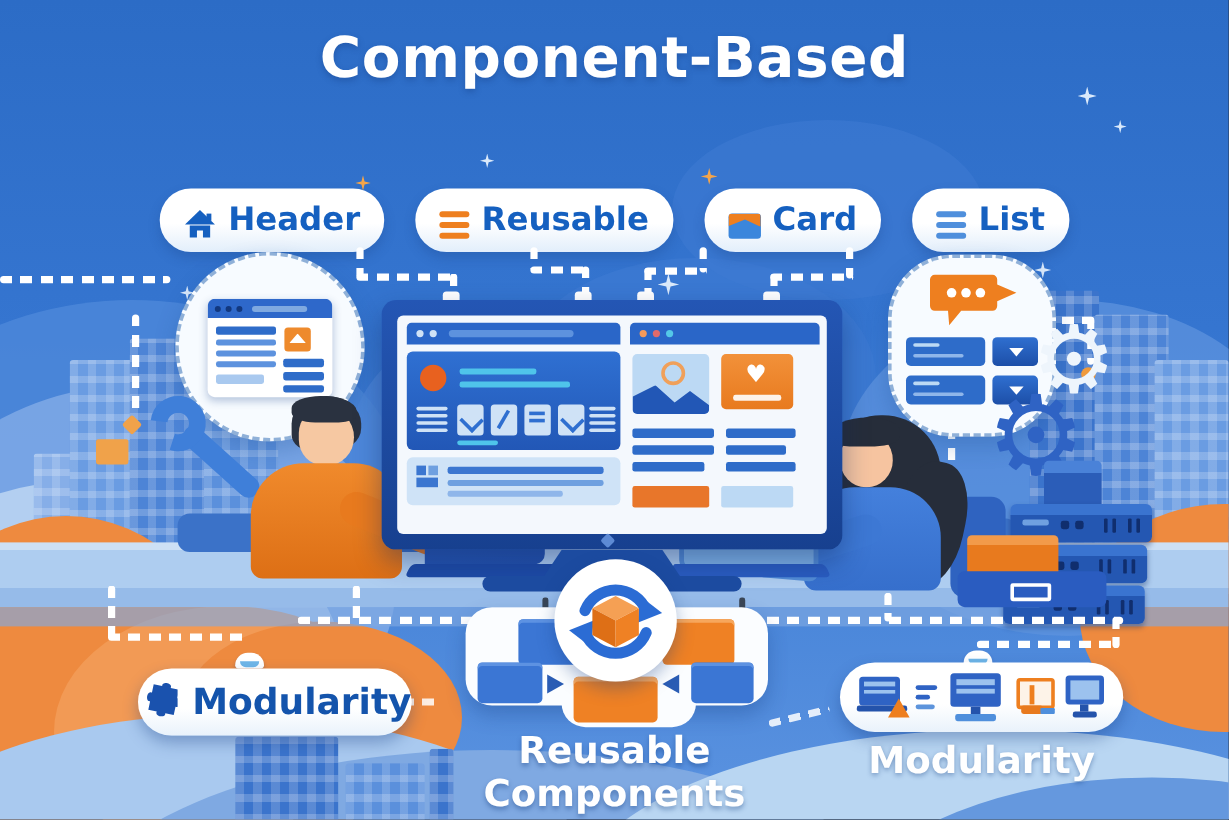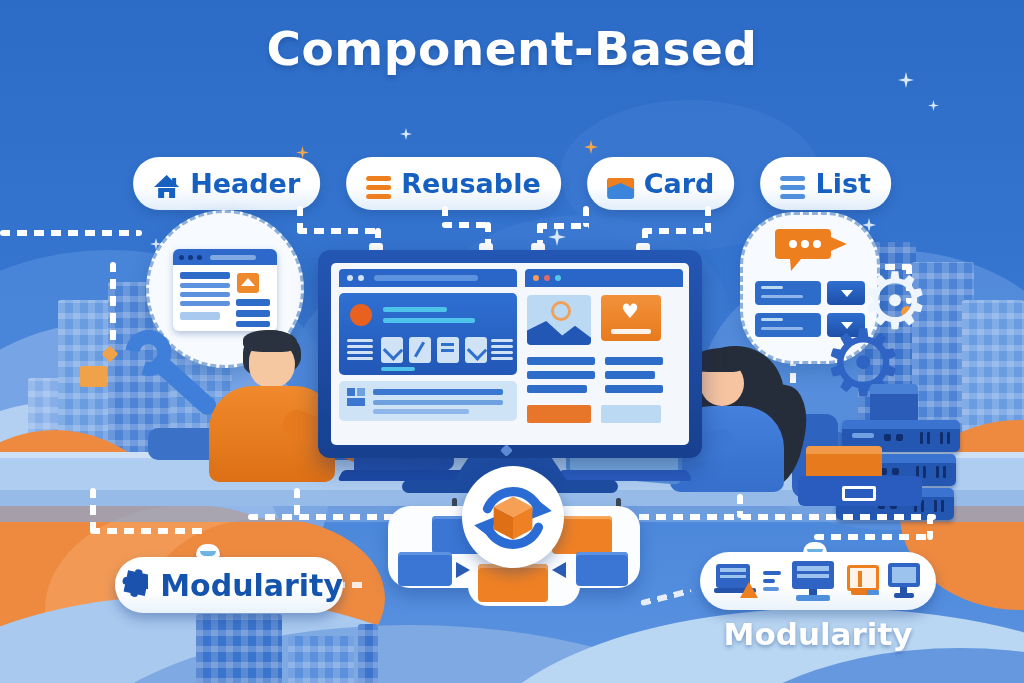--- a/index.html
+++ b/index.html
@@ -432,15 +432,16 @@
       <i style="position:absolute;left:22px;top:27px;width:12px;height:5px;background:#4f8fdc;border-radius:1px;display:block;"></i>
     </span>
     <span style="position:relative;width:36px;height:36px;display:inline-block;">
       <i style="position:absolute;left:2px;top:0;width:32px;height:24px;background:#2f63c4;border-radius:3px;display:block;"></i>
       <i style="position:absolute;left:6px;top:4px;width:24px;height:16px;background:#9cc2ee;display:block;"></i>
       <i style="position:absolute;left:14px;top:24px;width:7px;height:6px;background:#2453ab;display:block;"></i>
       <i style="position:absolute;left:8px;top:30px;width:20px;height:5px;background:#2453ab;border-radius:2px;display:block;"></i>
     </span>
   </div>
 
+  <div class="big-label" style="left:332px;top:608px;width:360px;">Reusable Components</div>
   <div class="big-label" style="left:712px;top:616px;width:212px;">Modularity</div>
 
 </div>
 
 </body></html>

